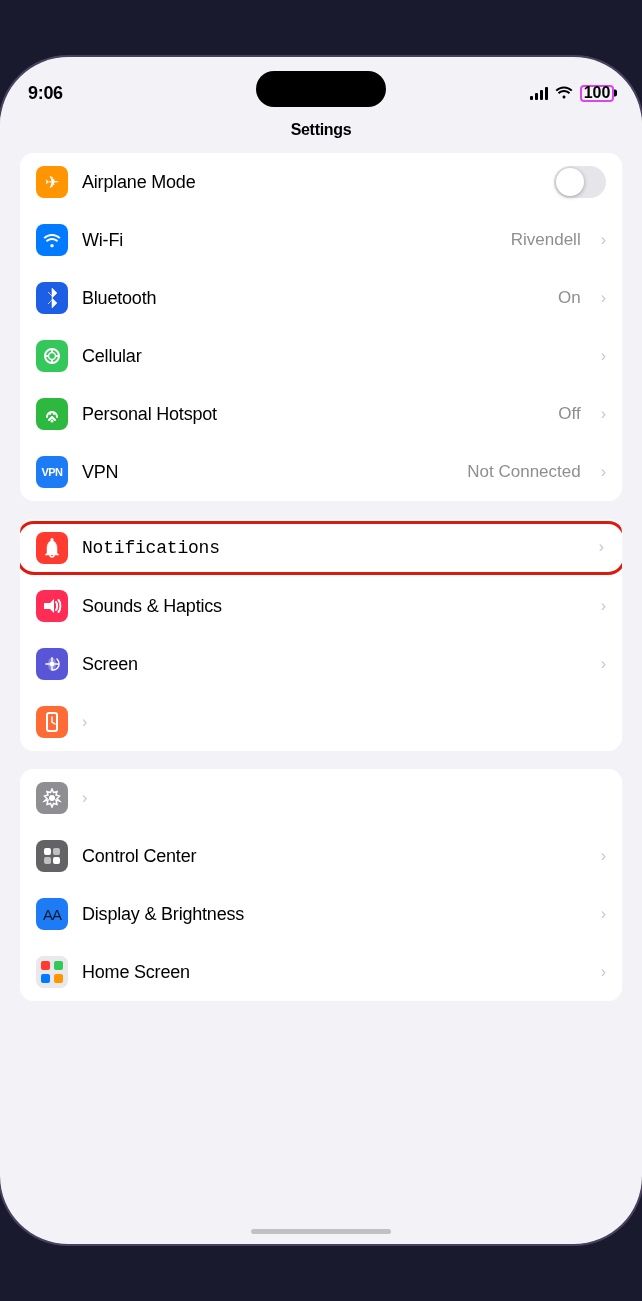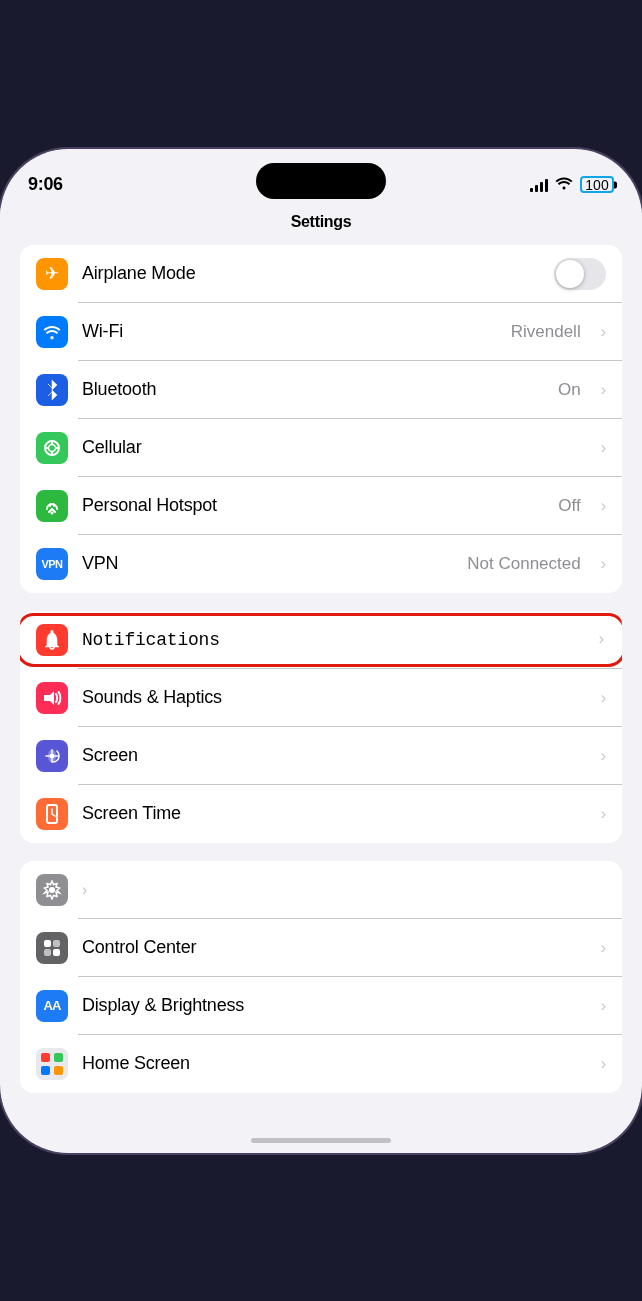--- a/index.html
+++ b/index.html
@@ -8,21 +8,21 @@
       background: #1a1a2e;
       display: flex;
       justify-content: center;
       align-items: center;
       min-height: 100vh;
       font-family: -apple-system, 'SF Pro Display', 'Helvetica Neue', sans-serif;
     }
 
     .phone-frame {
       width: 642px;
-      height: 1004px;
+      height: 1187px;
       background: #2d2640;
       border-radius: 68px;
       position: relative;
       overflow: hidden;
       box-shadow: 0 0 0 2px #4a4060, inset 0 0 0 2px #1a1525;
     }
 
     .phone-screen {
       position: absolute;
       top: 0; left: 0; right: 0; bottom: 0;
@@ -83,25 +83,25 @@
       font-size: 14px;
       color: #000;
     }
 
     .battery {
       display: flex;
       align-items: center;
       justify-content: center;
       width: 34px;
       height: 17px;
-      border: 2px solid #0ea5e9;
+      border: 2px solid #d946ef;
       border-radius: 4px;
       position: relative;
-      font-size: 14px;
-      font-weight: 400;
+      font-size: 16px;
+      font-weight: 700;
       color: #000;
     }
     .battery::after {
       content: '';
       position: absolute;
       right: -5px;
       top: 50%;
       transform: translateY(-50%);
       width: 3px;
       height: 7px;
@@ -403,21 +403,20 @@
           <span class="chevron">›</span>
         </div>
 
         <div class="settings-row">
           <div class="settings-icon" style="background: #ff6b35;">
             <svg width="16" height="20" viewBox="0 0 16 20" fill="none">
               <rect x="3" y="1" width="10" height="18" rx="2" stroke="white" stroke-width="2" fill="none"></rect>
               <path d="M8 5V10L11 12" stroke="white" stroke-width="1.5" stroke-linecap="round"></path>
             </svg>
           </div>
-          <span class="settings-label">Screen Time</span>
           <span class="chevron">›</span>
         </div>
 
       </div>
 
       <div class="settings-section">
 
         <div class="settings-row">
           <div class="settings-icon icon-gray">
             <svg width="20" height="20" viewBox="0 0 20 20" fill="none">
@@ -435,21 +434,21 @@
               <rect x="11" y="2" width="7" height="7" rx="2" fill="white" opacity="0.6"></rect>
               <rect x="2" y="11" width="7" height="7" rx="2" fill="white" opacity="0.6"></rect>
               <rect x="11" y="11" width="7" height="7" rx="2" fill="white"></rect>
             </svg>
           </div>
           <span class="settings-label">Control Center</span>
           <span class="chevron">›</span>
         </div>
 
         <div class="settings-row">
-          <div class="settings-icon icon-blue-aa" style="font-size:13px; font-weight:700; color:#fef9c3; letter-spacing:-1px;">AA</div>
+          <div class="settings-icon icon-blue-aa" style="font-size:15px; font-weight:400; color:#0f172a; letter-spacing:-1px;">AA</div>
           <span class="settings-label">Display &amp; Brightness</span>
           <span class="chevron">›</span>
         </div>
 
         <div class="settings-row">
           <div class="settings-icon" style="background: #e8e8ed; overflow: hidden; padding: 0;">
             <svg width="32" height="32" viewBox="0 0 32 32" fill="none">
               <rect width="32" height="32" fill="#e8e8ed"></rect>
               <rect x="5" y="5" width="9" height="9" rx="2" fill="#ff3b30"></rect>
               <rect x="18" y="5" width="9" height="9" rx="2" fill="#34c759"></rect>

